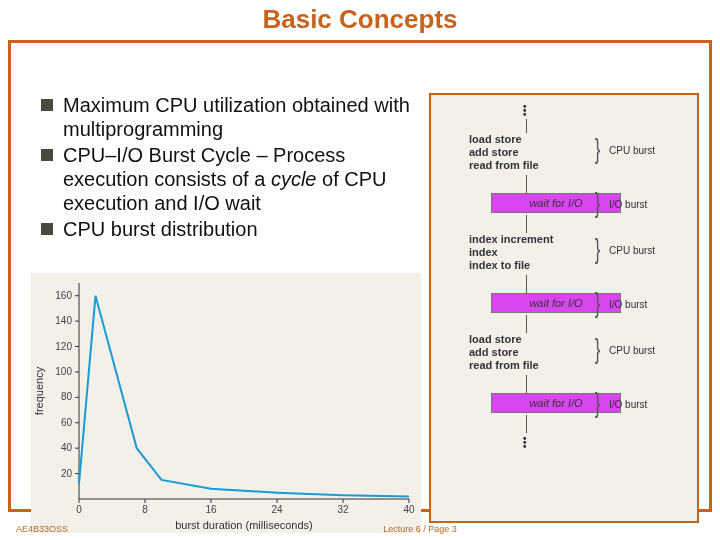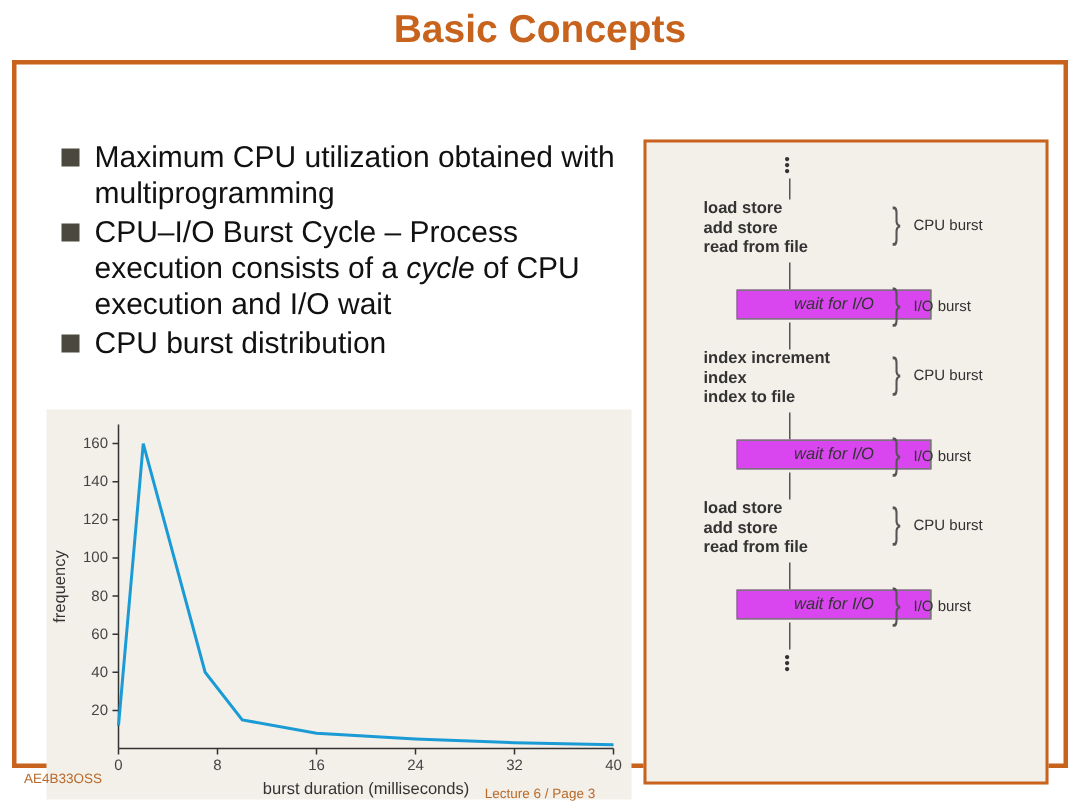--- a/index.html
+++ b/index.html
@@ -71,21 +71,20 @@
     font-size: 11px;
     color: #333;
   }
   .footer {
     position: absolute;
     left: 16px; right: 16px; bottom: 6px;
     display: flex;
     justify-content: space-between;
     font-size: 9px;
     color: #b96a2a;
-    flex-direction: column;
   }
   .footer .center { text-align: center; flex: 1; }
   .footer .left { text-align: left; width: 120px; }
   .footer .right { text-align: right; width: 200px; }
   
   .axis-text { font-size: 10px; fill: #444; font-family: Arial; }
   .axis-label { font-size: 11px; fill: #333; font-family: Arial; }
   
   .dots { position:absolute; left:92px; font-weight:bold; line-height:4px; font-size:10px;}
   .code-block { position:absolute; left:28px; width:130px; line-height:1.2; font-weight:bold; font-size:11px;margin-left:10px; }

